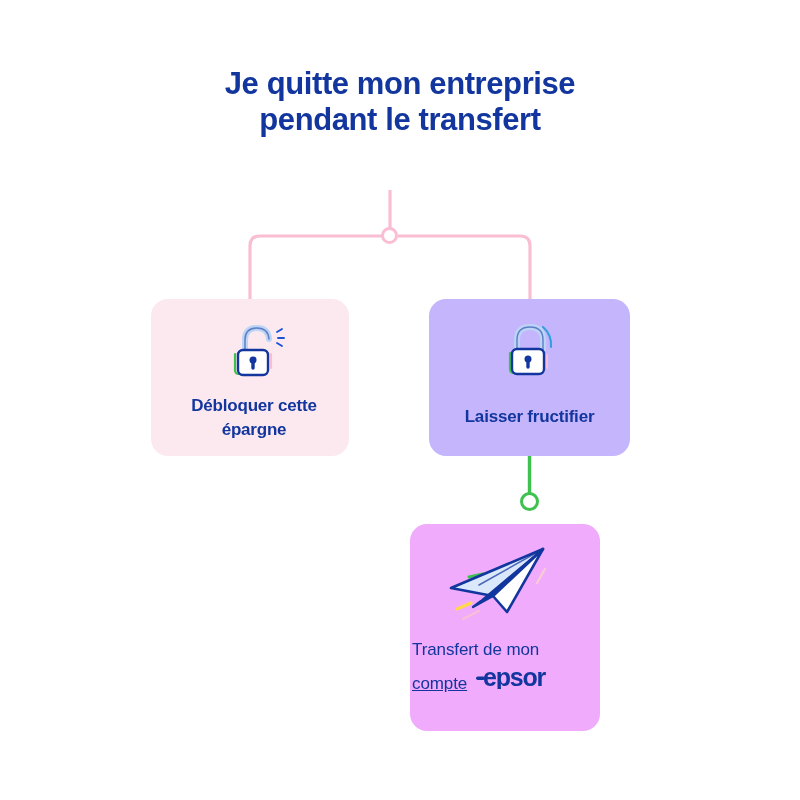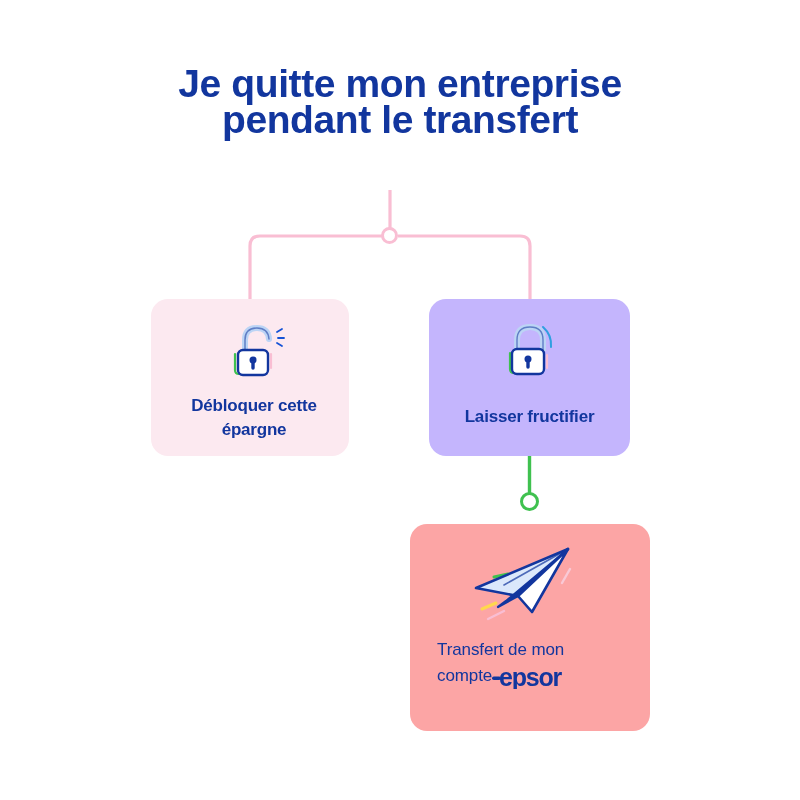--- a/index.html
+++ b/index.html
@@ -9,21 +9,21 @@
     background:#ffffff;
     font-family:"Liberation Sans","DejaVu Sans",sans-serif;
     overflow:hidden;
   }
   #stage{position:relative;width:800px;height:800px;}
 
   
   .title{
     position:absolute;left:0;top:66px;width:800px;
     text-align:center;
-    font-size:39px;line-height:36px;
+    font-size:31px;line-height:36px;
     font-weight:bold;
     letter-spacing:-0.4px;
     color:#12369e;
     white-space:pre-line;
   }
   .subtitle{
     position:absolute;left:0;top:146px;width:800px;
     text-align:center;
     font-size:22px;line-height:28px;
     font-weight:bold;
@@ -61,22 +61,22 @@
   #card-unlock{
     left:151px;top:299px;width:198px;height:157px;
     background:#fce9f0;
     padding-left:8px;
   }
   #card-keep{
     left:429px;top:299px;width:201px;height:157px;
     background:#c4b5fd;
   }
   #card-transfer{
-    left:410px;top:524px;width:240px;height:207px;
-    background:#fca5a5;
+    left:410px;top:524px;width:190px;height:207px;
+    background:#f0abfc;
   }
 
   .card-label{
     color:#12369e;
     font-weight:bold;
     text-align:center;
     letter-spacing:-0.2px;
   }
   #card-unlock .card-label{
     font-size:17px;line-height:24px;
@@ -100,21 +100,23 @@
     width:186px;
     color:#12369e;
     font-size:17px;
     line-height:26px;
     font-weight:normal;
     text-align:left;
     letter-spacing:-0.1px;
   }
   .transfer-text .last-line{
     display:flex;
-    align-items:flex-start;
+    align-items:flex-end;
+    gap:9px;
+    text-decoration:underline;
   }
   .epsor-logo{display:inline-block;}
 
   .vis-hidden{
     position:absolute;
     width:1px;height:1px;
     overflow:hidden;
     clip:rect(0 0 0 0);
     white-space:nowrap;
   }

